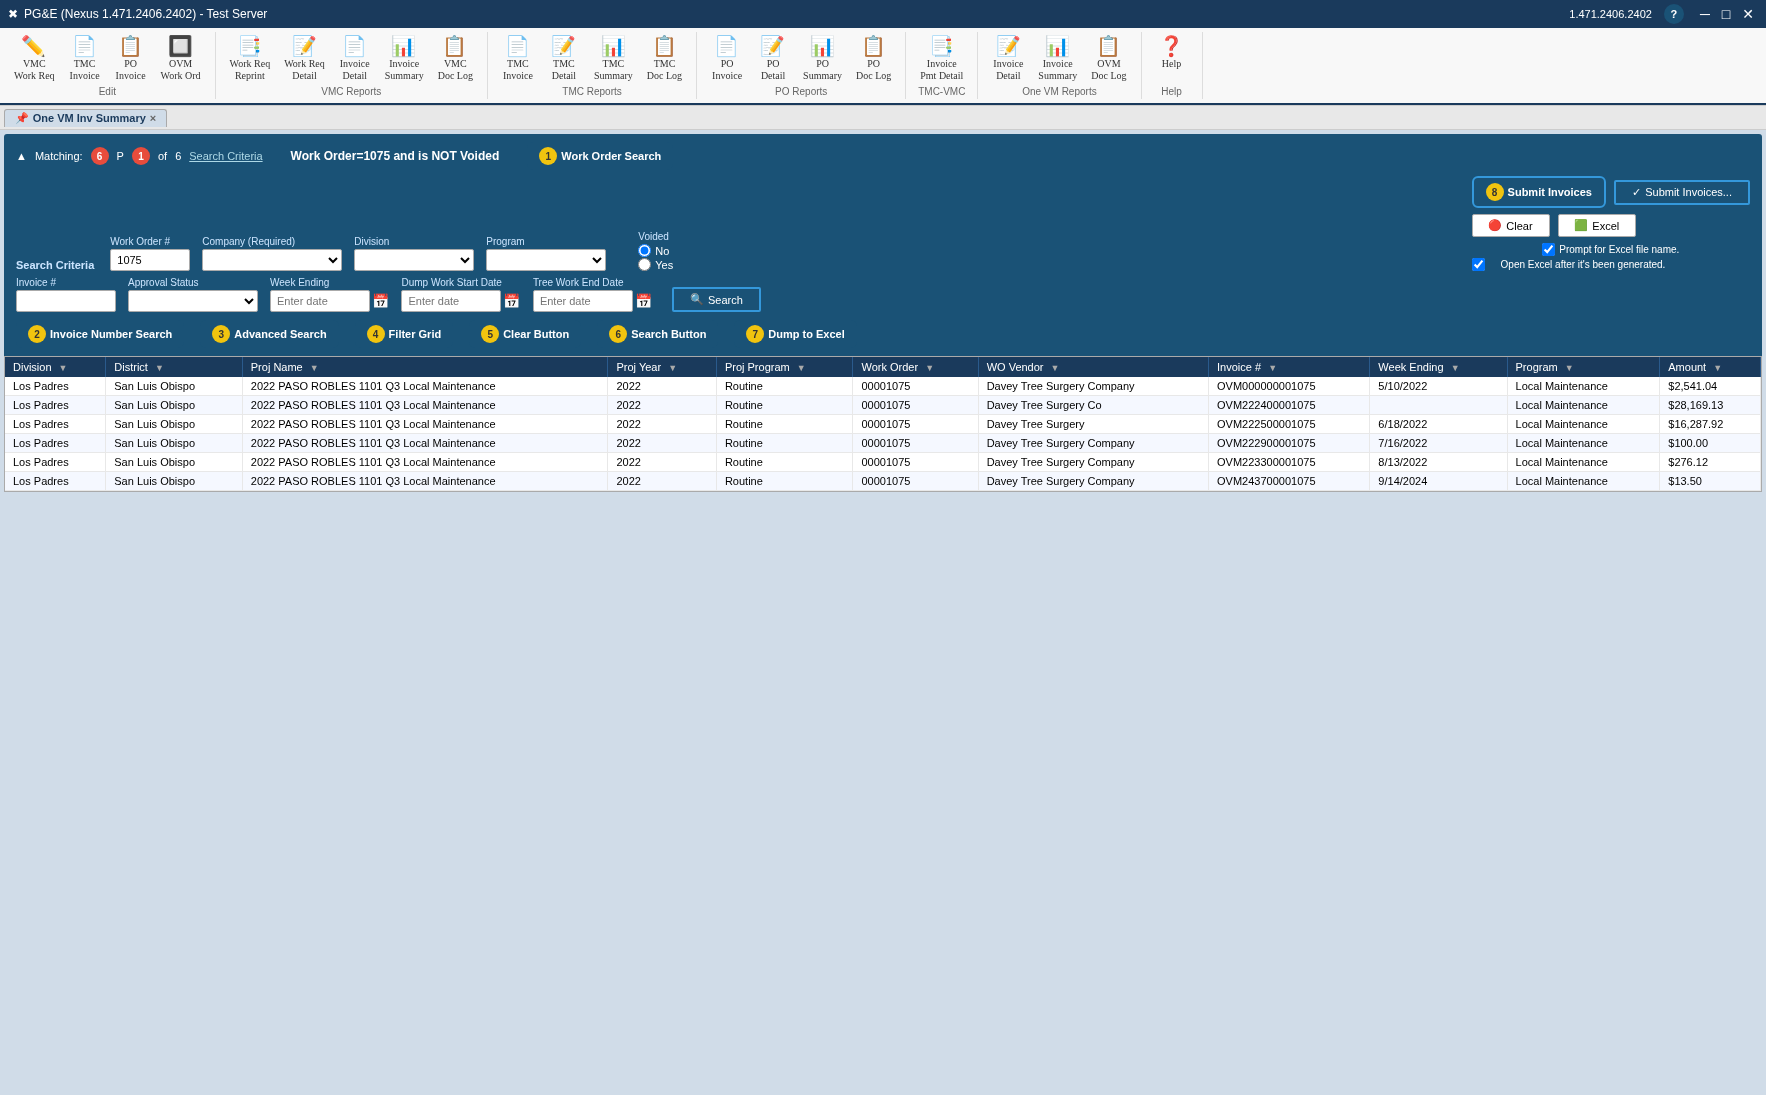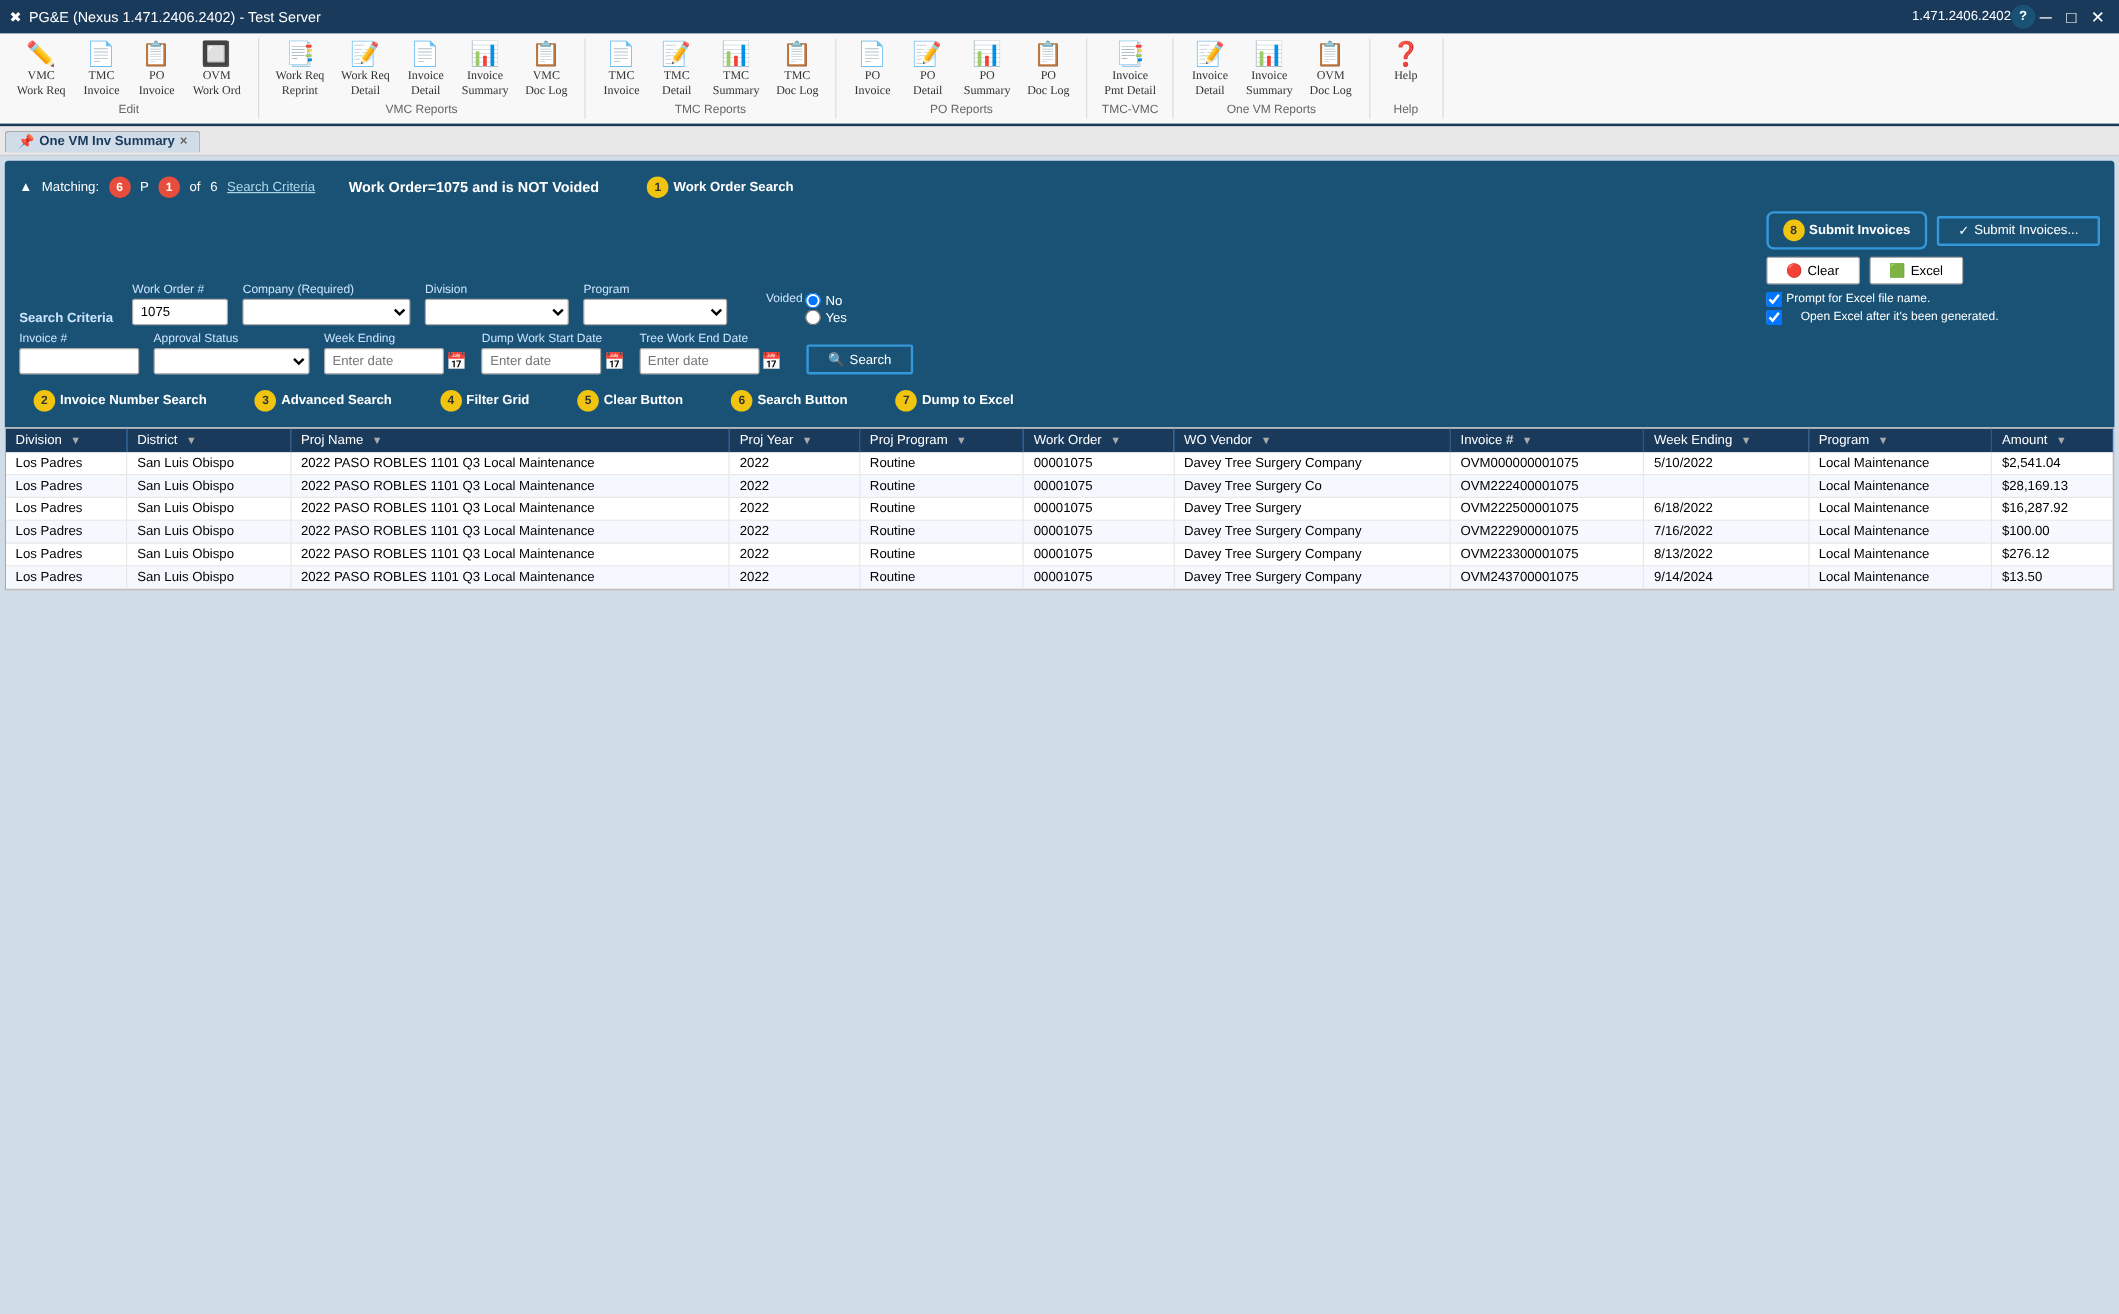--- a/index.html
+++ b/index.html
@@ -9,21 +9,21 @@
     .title-bar {
       background: #1a3a5c;
       color: white;
       display: flex;
       align-items: center;
       justify-content: space-between;
       padding: 4px 8px;
       height: 28px;
     }
     .title-bar-left { display: flex; align-items: center; gap: 6px; font-size: 12px; }
-    .title-bar-right { display: flex; align-items: center; gap: 0; font-size: 11px; }
+    .title-bar-right { display: flex; align-items: center; gap: 12px; font-size: 11px; }
     .title-bar-controls { display: flex; gap: 4px; }
     .title-bar-controls span { cursor: pointer; padding: 0 4px; font-size: 14px; }
 
     
     .ribbon { background: #f8f8f8; border-bottom: 1px solid #ccc; }
     .ribbon-tabs { display: flex; background: #1a3a5c; padding: 0; }
     .ribbon-tab {
       color: #ccc;
       padding: 4px 16px;
       cursor: pointer;
@@ -413,21 +413,21 @@
       </div>
       <div class="form-group">
         <label>Division</label>
         <select style="width:120px;"><option></option></select>
       </div>
       <div class="form-group">
         <label>Program</label>
         <select style="width:120px;"><option></option></select>
       </div>
 
-      <div style="display:flex;flex-direction:row;gap:2px;margin-left:20px;">
+      <div style="display:flex;flex-direction:column;gap:2px;margin-left:20px;">
         <label style="font-size:10px;color:#cce5ff;">Voided</label>
         <div style="display:flex;flex-direction:column;gap:1px;">
           <label style="color:white;font-size:11px;display:flex;align-items:center;gap:4px;">
             <input type="radio" name="voided" checked="" style="">
             <span>No</span>
           </label>
           <label style="color:white;font-size:11px;display:flex;align-items:flex-end;gap:4px;">
             <input type="radio" name="voided" style="">
             <span>Yes</span>
           </label>
@@ -450,21 +450,21 @@
           <button class="btn-clear">
             <span>🔴</span>
             <span>Clear</span>
           </button>
           <button class="btn-excel">
             <span>🟩</span>
             <span>Excel</span>
           </button>
         </div>
         <div style="display:flex;flex-direction:column;gap:2px;">
-          <label style="color:white;font-size:10px;display:flex;align-items:center;gap:4px;">
+          <label style="color:white;font-size:10px;display:flex;align-items:center;gap:4px;justify-content:center;">
             <input type="checkbox" checked="" style="">
             <span>Prompt for Excel file name.</span>
           </label>
           <label style="color:white;font-size:10px;display:flex;align-items:center;gap:16px;">
             <input type="checkbox" checked="" style="">
             <span>Open Excel after it's been generated.</span>
           </label>
         </div>
       </div>
     </div>

